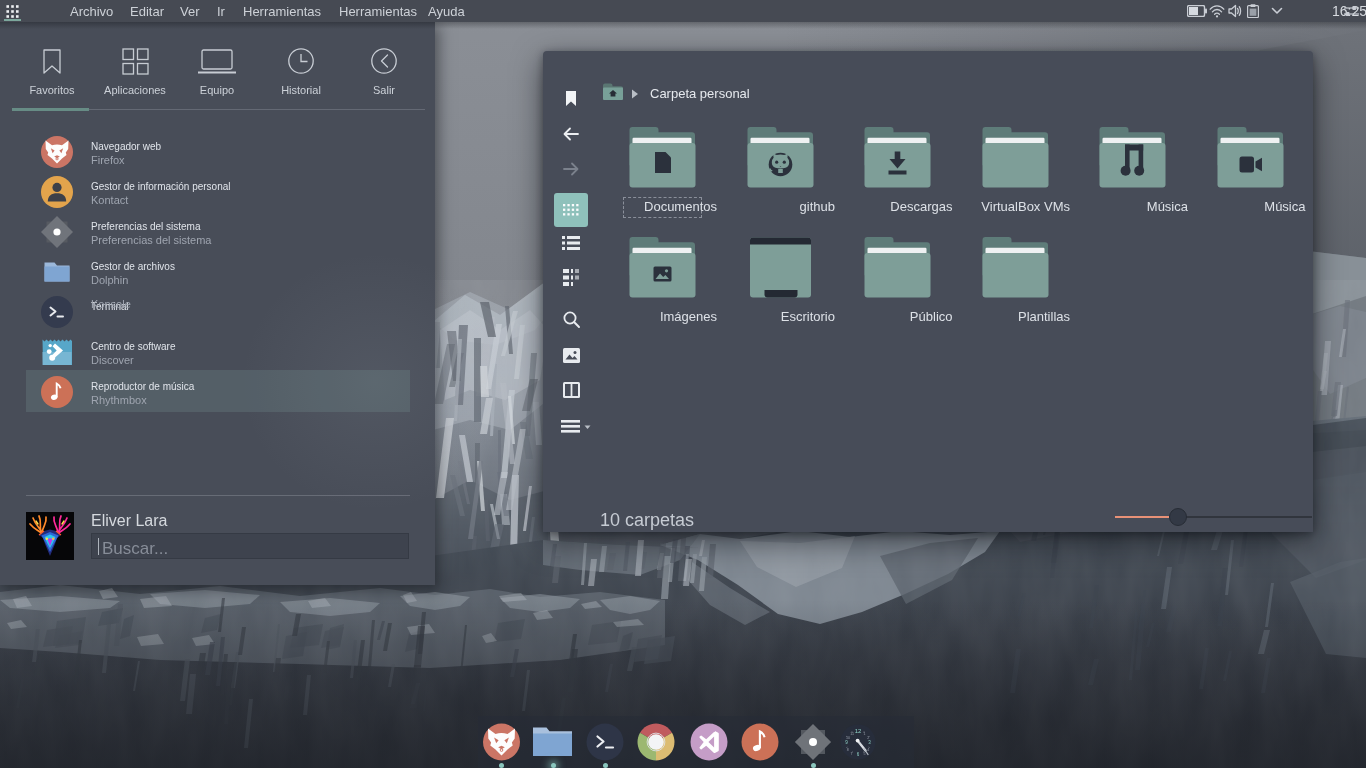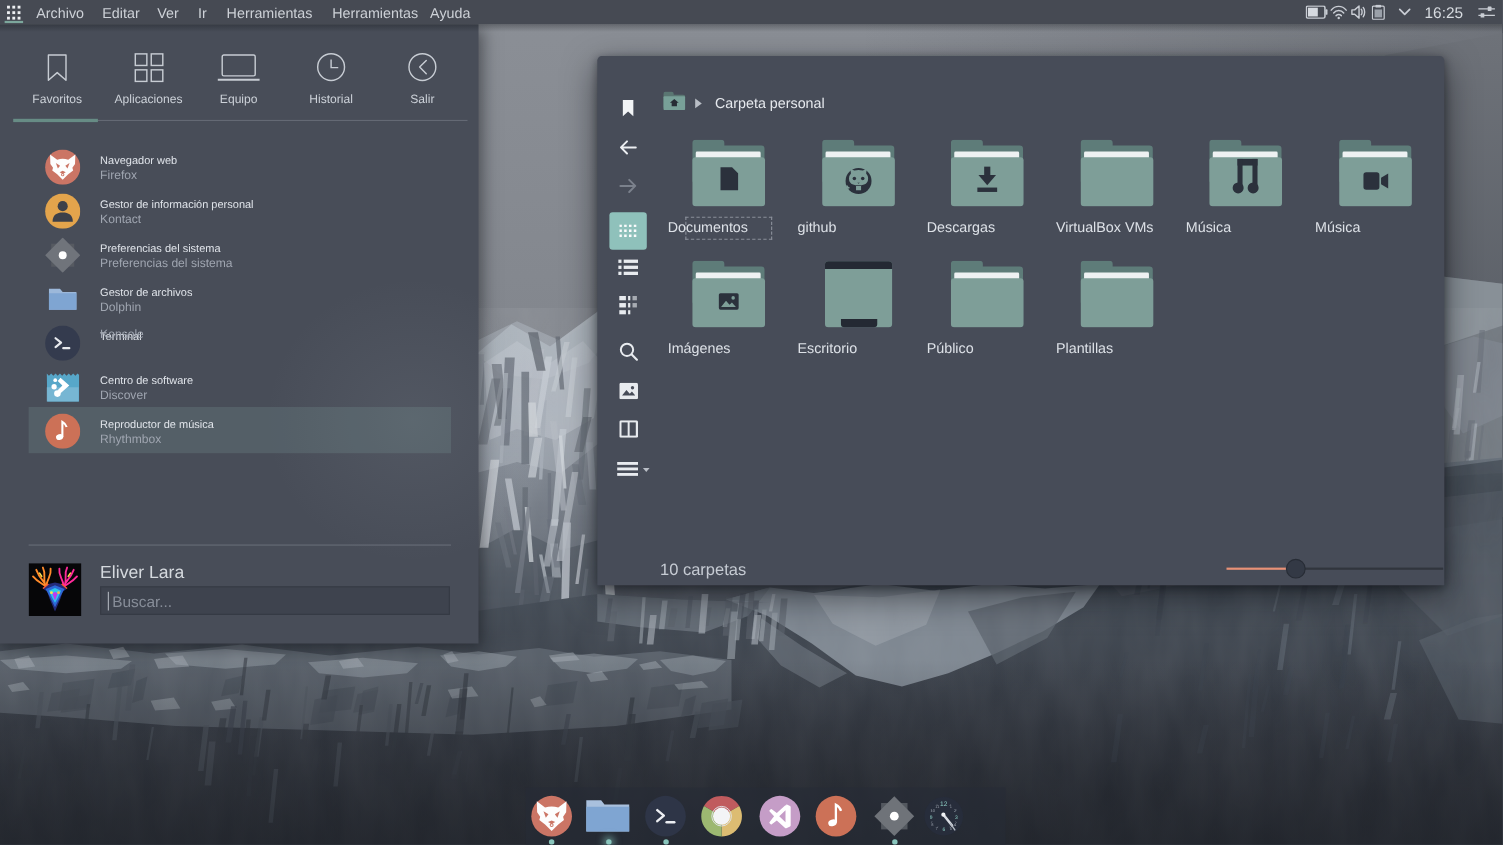--- a/index.html
+++ b/index.html
@@ -4,21 +4,21 @@
 <style>
   * { margin:0; padding:0; box-sizing:border-box; }
   html,body { width:1366px; height:768px; overflow:hidden; background:#3a4049;
     font-family:"Liberation Sans", sans-serif; }
   .abs { position:absolute; }
   #stage { position:relative; width:1366px; height:768px; overflow:hidden; }
   
   #topbar { position:absolute; left:0; top:0; width:1366px; height:22px;
     background:#464a53; z-index:50; }
   #topbar .mi { position:absolute; top:0; height:22px; line-height:23px;
-    font-size:13px; color:#cdd1d7; }
+    font-size:13px; color:#cdd1d7;margin-left:37px; }
   #topshadow { position:absolute; left:0; top:22px; width:1366px; height:7px;
     background:linear-gradient(rgba(10,12,16,0.30), rgba(10,12,16,0)); z-index:45; }
   
   #launcher { position:absolute; left:0; top:22px; width:435px; height:563px;
     background:#484d58; z-index:40;
     box-shadow: 3px 4px 14px rgba(10,12,16,0.5); }
   #launcher .glow { position:absolute; left:230px; top:220px; width:290px; height:280px;
     background:radial-gradient(ellipse at center, rgba(150,158,168,0.13), rgba(150,158,168,0) 65%); }
   .tab { position:absolute; top:24px; width:90px; text-align:center; }
   .tab .tlabel { margin-top:4px; font-size:11px; color:#ccd1d8; }
@@ -26,21 +26,21 @@
   .row-sub   { position:absolute; left:91px; font-size:11px; color:#9fa5b0; line-height:12px; }
   
   #win { position:absolute; left:543px; top:51px; width:770px; height:481px;
     background:#474c58; border-radius:4px 4px 0 0; z-index:30;
     box-shadow: 0 10px 30px rgba(8,10,14,0.55), 0 2px 8px rgba(8,10,14,0.4); }
   #titlebar { position:absolute; left:0; top:0; width:770px; height:26px;
     background:#353b47; border-radius:4px 4px 0 0; }
   #titlebar .ttext { position:absolute; left:19px; width:688px; top:0; height:26px;
     line-height:27px; text-align:center; font-size:13px; color:#c9ced6; }
   .wbtn { position:absolute; top:7.5px; width:14px; height:14px; border-radius:50%; }
-  .flabel { position:absolute; font-size:13px; color:#dde1e7; text-align:left; width:110px; }
+  .flabel { position:absolute; font-size:13px; color:#dde1e7; text-align:right; width:110px; }
   
   #dock { position:absolute; left:478px; top:716px; width:436px; height:52px;
     background:rgba(39,44,54,0.55); z-index:20; }
   .dock-dot { position:absolute; top:763px; width:5px; height:5px; border-radius:50%;
     background:#8ac6bd; z-index:22; }
 </style>
 </head>
 <body>
 <div id="stage">
 <svg class="abs" style="left:0;top:0;z-index:1" width="1366" height="768" viewBox="0 0 1366 768">
@@ -497,21 +497,21 @@
     <path d="M15.5,23.5 L24,20 L32.5,23.5 L28.5,31 L24,40 L19.5,31 Z" fill="#2f6fe0" opacity="0.9"></path>
     <path d="M18.5,25 L24,22.5 L29.5,25 L26.5,31.5 L24,36 L21.5,31.5 Z" fill="#2bd4f0" opacity="0.9"></path>
     <path d="M21.5,27.5 L24,26 L26.5,27.5 L24,34 Z" fill="#c03af0"></path>
     <circle cx="20.8" cy="26.8" r="1.3" fill="#ffe14d"></circle>
     <circle cx="27.2" cy="26.8" r="1.3" fill="#ffb14d"></circle>
     <path d="M13,23 L18,19 M35,23 L30,19" stroke="#ff5a2a" stroke-width="1.2"></path>
   </svg>
   <div class="abs" style="left:91px;top:490px;font-size:16px;color:#d5d9de">Eliver Lara</div>
   <div class="abs" style="left:91px;top:511px;width:318px;height:26px;background:#3e434e;border:1px solid #353a44">
     <div class="abs" style="left:6px;top:4px;width:1px;height:17px;background:#aeb4bc"></div>
-    <div class="abs" style="left:10px;top:5px;font-size:14px;color:#878d98">Buscar...</div>
+    <div class="abs" style="left:10px;top:5px;font-size:17px;color:#878d98">Buscar...</div>
   </div>
 </div>
 <svg width="0" height="0" style="position:absolute">
   <defs>
     <g id="sfolder">
       <path d="M0.5,3 q0,-3 3,-3 h23 q3,0 3,3 v2.3 h33.5 q3,0 3,3 v30 h-65.5 z" fill="#5e7c79"></path>
       <rect x="3.5" y="10.8" width="59" height="6.7" rx="1.2" fill="#eef1f2"></rect>
       <rect x="0.5" y="16" width="66" height="44.5" rx="3" fill="#7e9e98"></rect>
     </g>
     <g id="pfolder">
@@ -666,21 +666,21 @@
       </svg>
   <svg class="abs" style="left:438.5px;top:186px" width="67" height="61" viewBox="0 0 67 61">
         <use href="#sfolder"></use>
       </svg>
 
   <div class="flabel" style="left:64px;top:258px">Imágenes</div>
   <div class="flabel" style="left:182px;top:258px">Escritorio</div>
   <div class="flabel" style="left:299.5px;top:258px">Público</div>
   <div class="flabel" style="left:417px;top:258px">Plantillas</div>
 
-  <div class="abs" style="left:57px;top:459px;font-size:15px;color:#c6cbd3">10 carpetas</div>
+  <div class="abs" style="left:57px;top:459px;font-size:18px;color:#c6cbd3">10 carpetas</div>
   <div class="abs" style="left:572px;top:465px;width:54px;height:2px;background:#e89177"></div>
   <div class="abs" style="left:643px;top:465px;width:126px;height:2px;background:#31353d"></div>
   <div class="abs" style="left:626px;top:457px;width:18px;height:18px;border-radius:50%;background:#333945;border:1px solid #272c35"></div>
 </div>
 <div id="dock"></div>
 <svg class="abs" style="left:482px;top:722px;z-index:21" width="394" height="40" viewBox="0 0 394 40">
 
   <g transform="translate(0.5,1)">
     <circle cx="19" cy="19" r="18.5" fill="#cb7565"></circle>
     <path d="M5.5,5.5 L13,11 Q19,9.2 25,11 L32.5,5.5 L32.2,15.5 L29.4,19.5 L30.2,22.5 L25,26.5 L19,32.5 L13,26.5 L7.8,22.5 L8.6,19.5 L5.8,15.5 Z" fill="#fdfdfd"></path>

